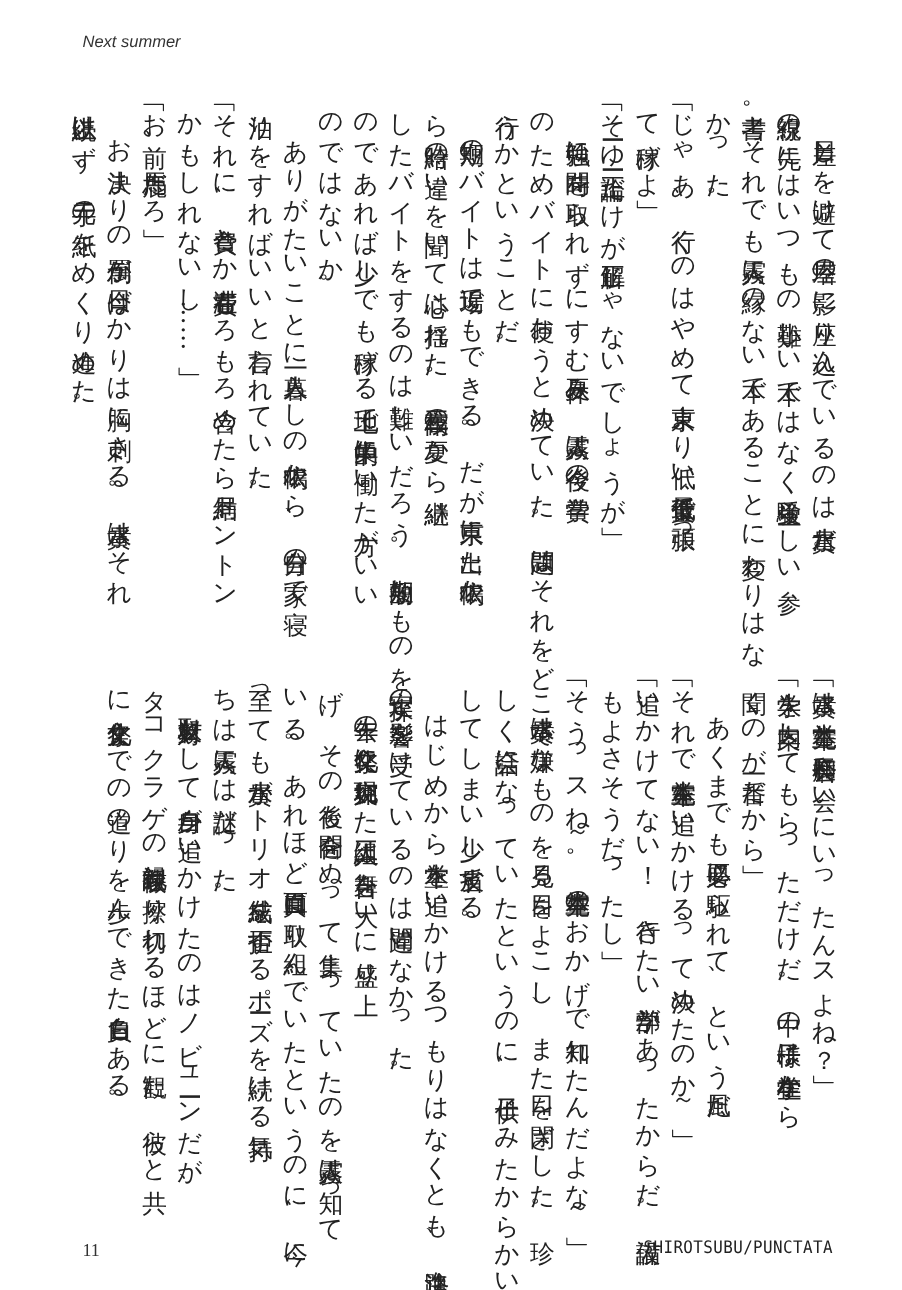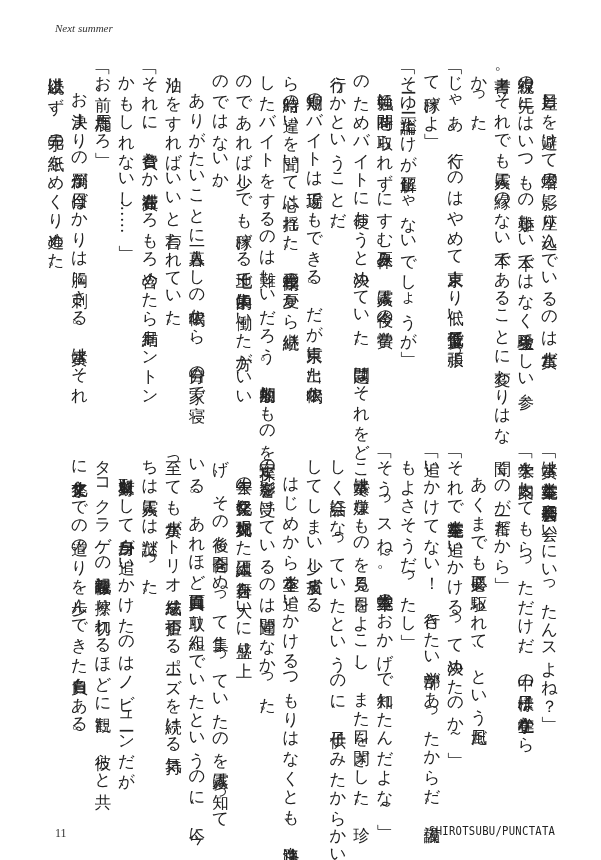--- a/index.html
+++ b/index.html
@@ -1,18 +1,18 @@
 <!DOCTYPE html>
 <html><head>
 <meta charset="utf-8">
 <style>
   html, body { margin: 0; padding: 0; background: #ffffff; }
   body { width: 601px; height: 860px; position: relative; overflow: hidden;
          font-family: "DejaVu Serif", "Liberation Serif", serif; color: #222; }
-  .header-title { position: absolute; left: 55px; top: 22px; font-family: Liberation Serif, serif;
+  .header-title { position: absolute; left: 55px; top: 22px; font-family: Liberation Sans, sans-serif;
                   font-style: italic; font-size: 11px; color: #333; }
   .block { position: absolute; right: 40px; width: 512px; writing-mode: vertical-rl;
            font-size: 16.5px; line-height: 23.5px; letter-spacing: 0.6px; }
   .block.top { top: 64px; height: 352px; }
   .block.bottom { top: 448px; height: 354px; }
   .col { display: block; white-space: nowrap; }
   .page-number { position: absolute; left: 55px; top: 826px; font-family: "Liberation Serif", serif;
                  font-size: 12px; color: #333; }
   .footer-credit { position: absolute; right: 46px; top: 824px; font-family: "DejaVu Sans Mono", monospace;
                    font-size: 11.5px; letter-spacing: 0.3px; color: #222; transform: scaleX(0.92); transform-origin: right; }

